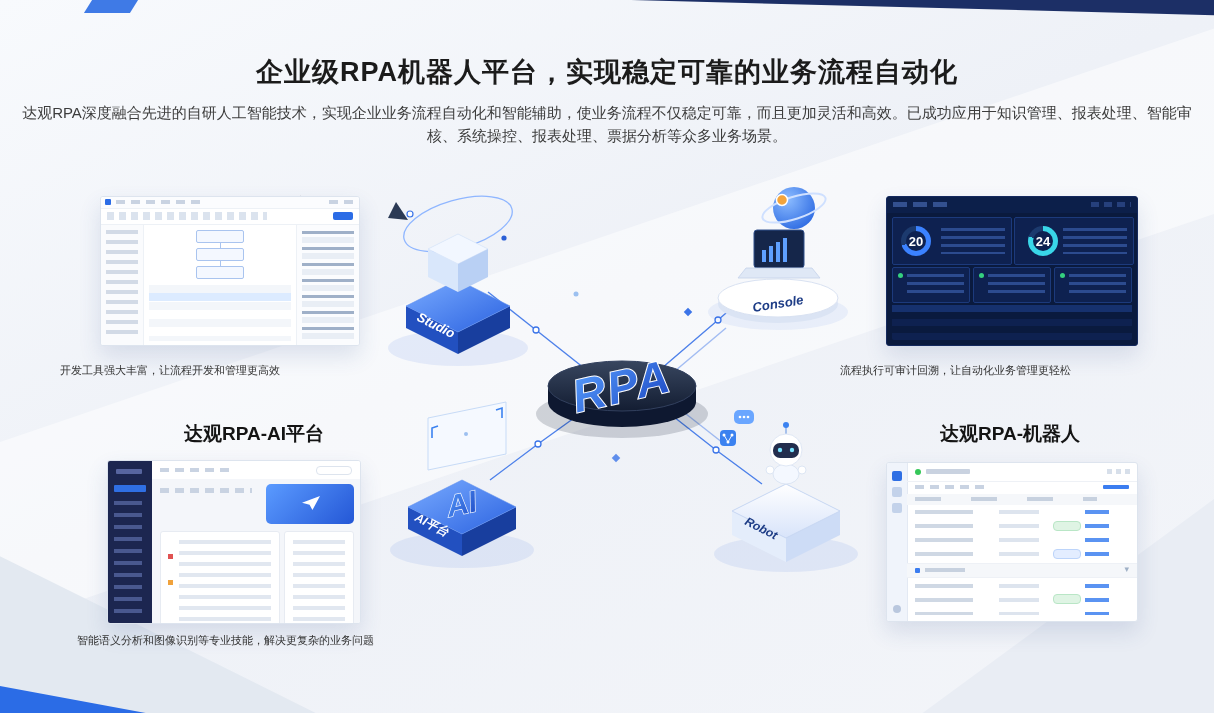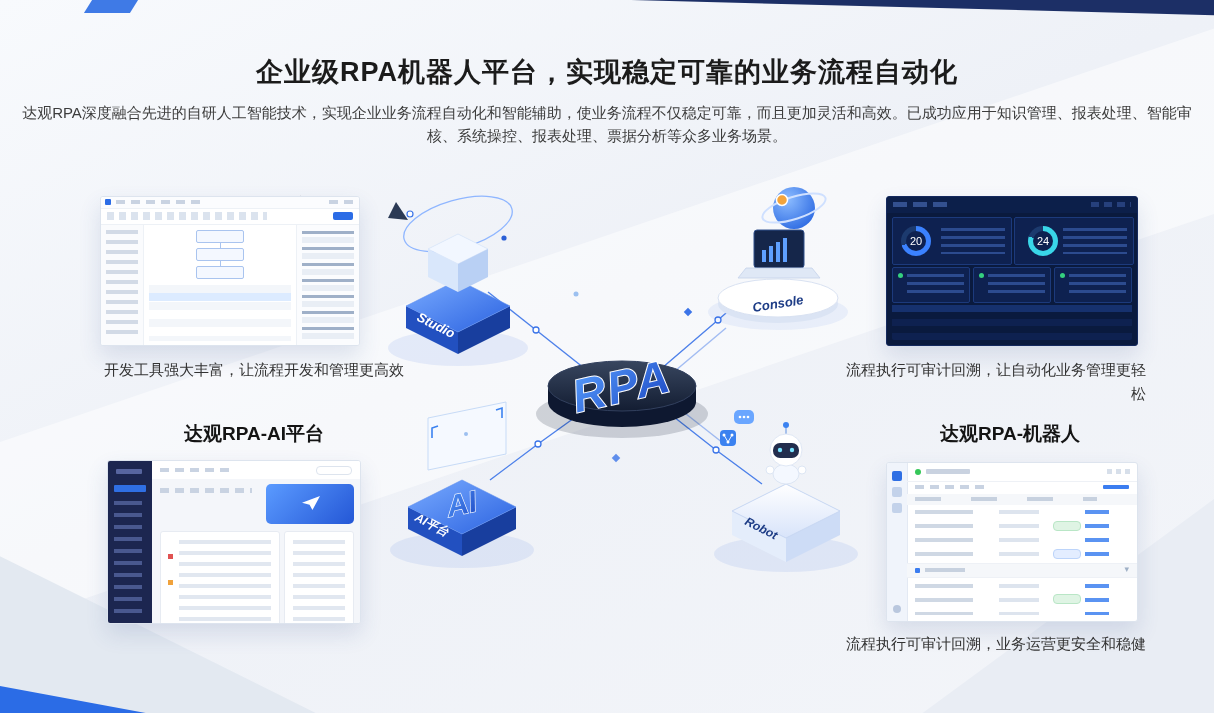--- a/index.html
+++ b/index.html
@@ -6,36 +6,36 @@
   body{font-family:"Liberation Sans","DejaVu Sans",sans-serif;}
   .stage{position:relative;width:1214px;height:713px;overflow:hidden;
          background:linear-gradient(155deg,#f8fafd 0%,#eef1f7 45%,#f3f5f9 100%);}
   .abs{position:absolute;}
   .deco{position:absolute;pointer-events:none;}
   .page-title{position:absolute;left:0;top:36px;width:100%;text-align:center;
               font-size:27px;font-weight:700;color:#1b1b1b;letter-spacing:1px;}
   .page-subtitle{position:absolute;left:16px;right:16px;top:86px;text-align:center;
                  font-size:15px;line-height:23px;color:#3c3c3c;}
   .sec-title{position:absolute;text-align:center;font-size:19px;font-weight:700;color:#141414;}
-  .caption{position:absolute;text-align:right;font-size:15px;line-height:24px;color:#333;}
+  .caption{position:absolute;text-align:left;font-size:11px;line-height:24px;color:#333;}
   .shot{position:absolute;background:#fff;border:1px solid #dde4ee;border-radius:3px;
         box-shadow:0 10px 22px rgba(50,80,140,.14);overflow:hidden;}
   .lines-v{background:repeating-linear-gradient(to bottom,#d2dae6 0 4px,transparent 4px 10px);}
   .lines-v-lt{background:repeating-linear-gradient(to bottom,#e1e7f0 0 4px,transparent 4px 11px);}
   .lines-v-dk{background:repeating-linear-gradient(to bottom,#49588f 0 4px,transparent 4px 12px);}
   .lines-v-dash{background:repeating-linear-gradient(to bottom,#2c4b8f 0 3px,transparent 3px 8px);}
   .lines-h{background:repeating-linear-gradient(to right,#c9d3e2 0 9px,transparent 9px 15px);}
   .lines-h-ic{background:repeating-linear-gradient(to right,#dbe3ee 0 7px,transparent 7px 12px);}
   .rows-lt{background:repeating-linear-gradient(to bottom,#f3f6fa 0 8px,#ffffff 8px 17px);}
   .rows-dk{background:repeating-linear-gradient(to bottom,#0e2150 0 7px,transparent 7px 14px);}
   .fields{background:repeating-linear-gradient(to bottom,#9fb0c8 0 3px,transparent 3px 6px,#e9eef5 6px 12px,transparent 12px 16px);}
   .donut{position:absolute;width:30px;height:30px;border-radius:50%;}
   .donut .hole{position:absolute;inset:5px;border-radius:50%;background:#0e2150;}
   .donut .num{position:absolute;inset:0;display:flex;align-items:center;justify-content:center;
-              z-index:2;color:#fff;font-size:11px;font-weight:400;}
+              z-index:2;color:#fff;font-size:13px;font-weight:700;}
   svg{font-family:"Liberation Sans","DejaVu Sans",sans-serif;}
 </style>
 </head>
 <body>
 
 <div class="stage">
 
   <div class="deco" style="left:0;top:0;width:1214px;height:713px;
               background:rgba(255,255,255,.5);
               clip-path:polygon(0 62%,100% 4%,100% 30%,0 88%);"></div>
@@ -179,21 +179,21 @@
     <div class="abs" style="left:20px;top:113px;right:0;bottom:0;">
       <span class="abs" style="left:8px;width:58px;top:8px;bottom:6px;background:repeating-linear-gradient(to bottom,#cfd8e4 0 4px,transparent 4px 14px);"></span>
       <span class="abs" style="left:92px;width:40px;top:8px;bottom:6px;background:repeating-linear-gradient(to bottom,#dde4ee 0 4px,transparent 4px 14px);"></span>
       <span class="abs" style="left:146px;top:18px;width:26px;height:8px;background:#dff4e4;border:1px solid #b9e6c6;border-radius:4px;"></span>
       <span class="abs" style="right:28px;width:24px;top:8px;bottom:6px;background:repeating-linear-gradient(to bottom,#5a93f2 0 4px,transparent 4px 14px);"></span>
     </div>
   </div>
 
   <div class="caption" style="left:60px;top:358px;width:344px;">开发工具强大丰富，让流程开发和管理更高效</div>
   <div class="caption" style="left:840px;top:358px;width:306px;">流程执行可审计回溯，让自动化业务管理更轻松</div>
-  <div class="caption" style="left:842px;top:632px;width:304px;">流程执行可审计回溯，业务运营更安全和稳健</div>
+  <div class="caption" style="left:77px;top:628px;width:310px;">智能语义分析和图像识别等专业技能，解决更复杂的业务问题</div>
 
   <svg class="abs" style="left:370px;top:162px;" width="500" height="430" viewBox="0 0 500 430">
     <defs>
       <linearGradient id="gRpa" x1="0" y1="0" x2="1" y2="1">
         <stop offset="0" stop-color="#59a0ff"></stop>
           <stop offset="1" stop-color="#1b46c2"></stop>
       </linearGradient>
       <linearGradient id="gTopDark" x1="0" y1="0" x2="0" y2="1">
         <stop offset="0" stop-color="#38465f"></stop>
           <stop offset="1" stop-color="#131d32"></stop>

